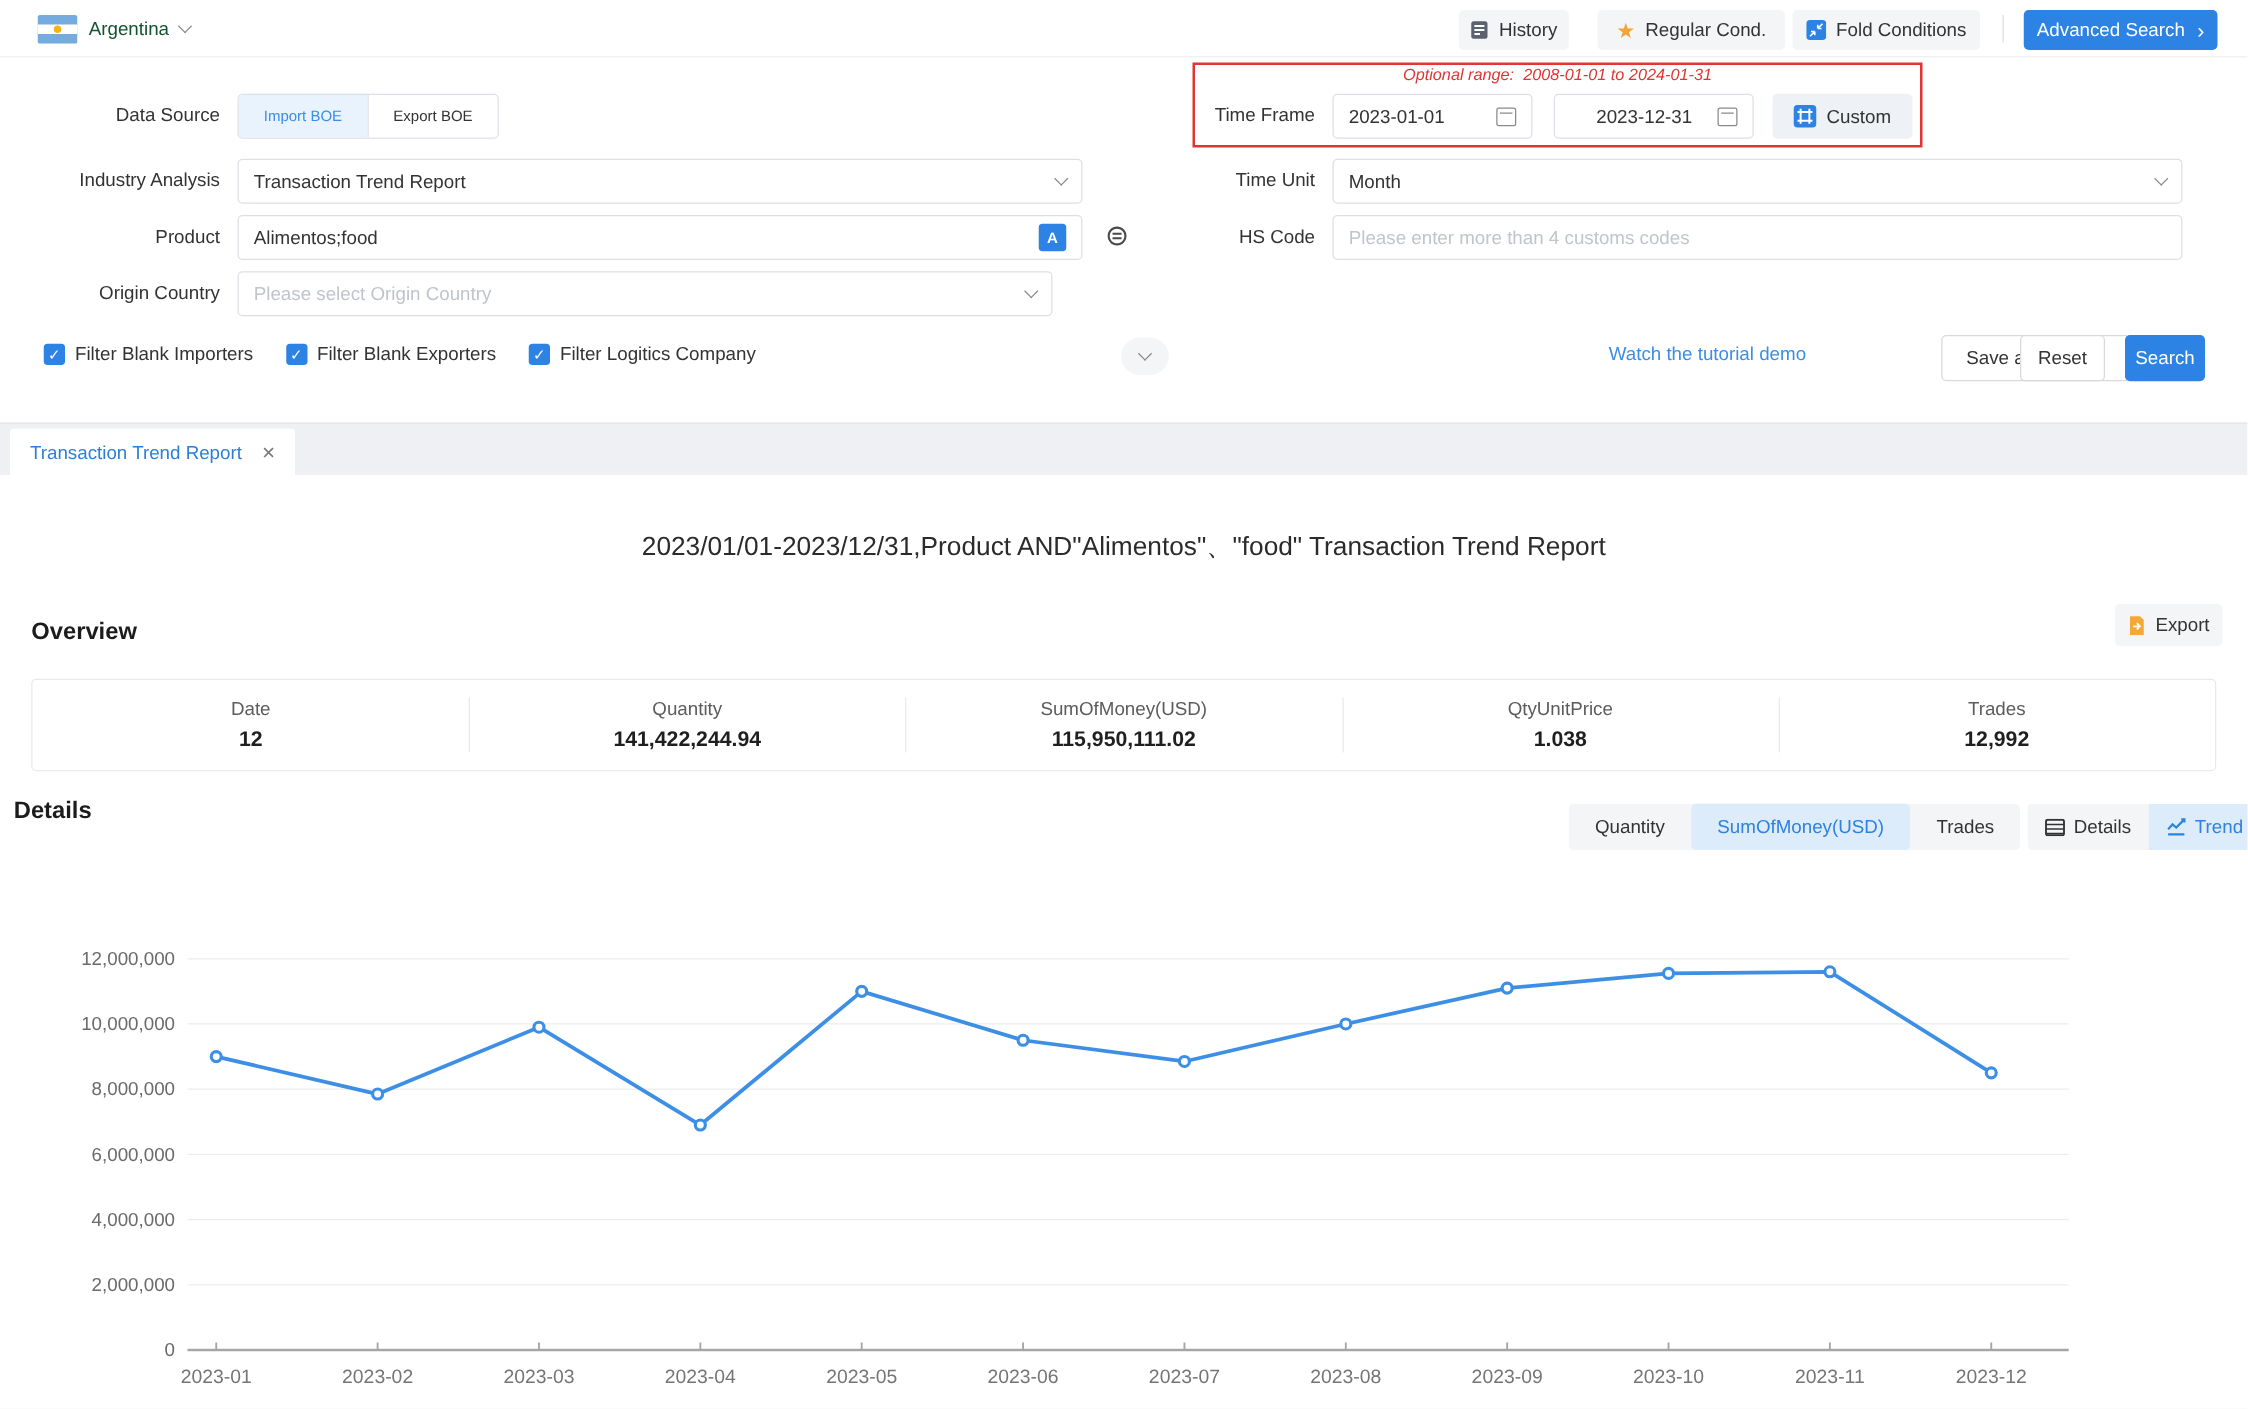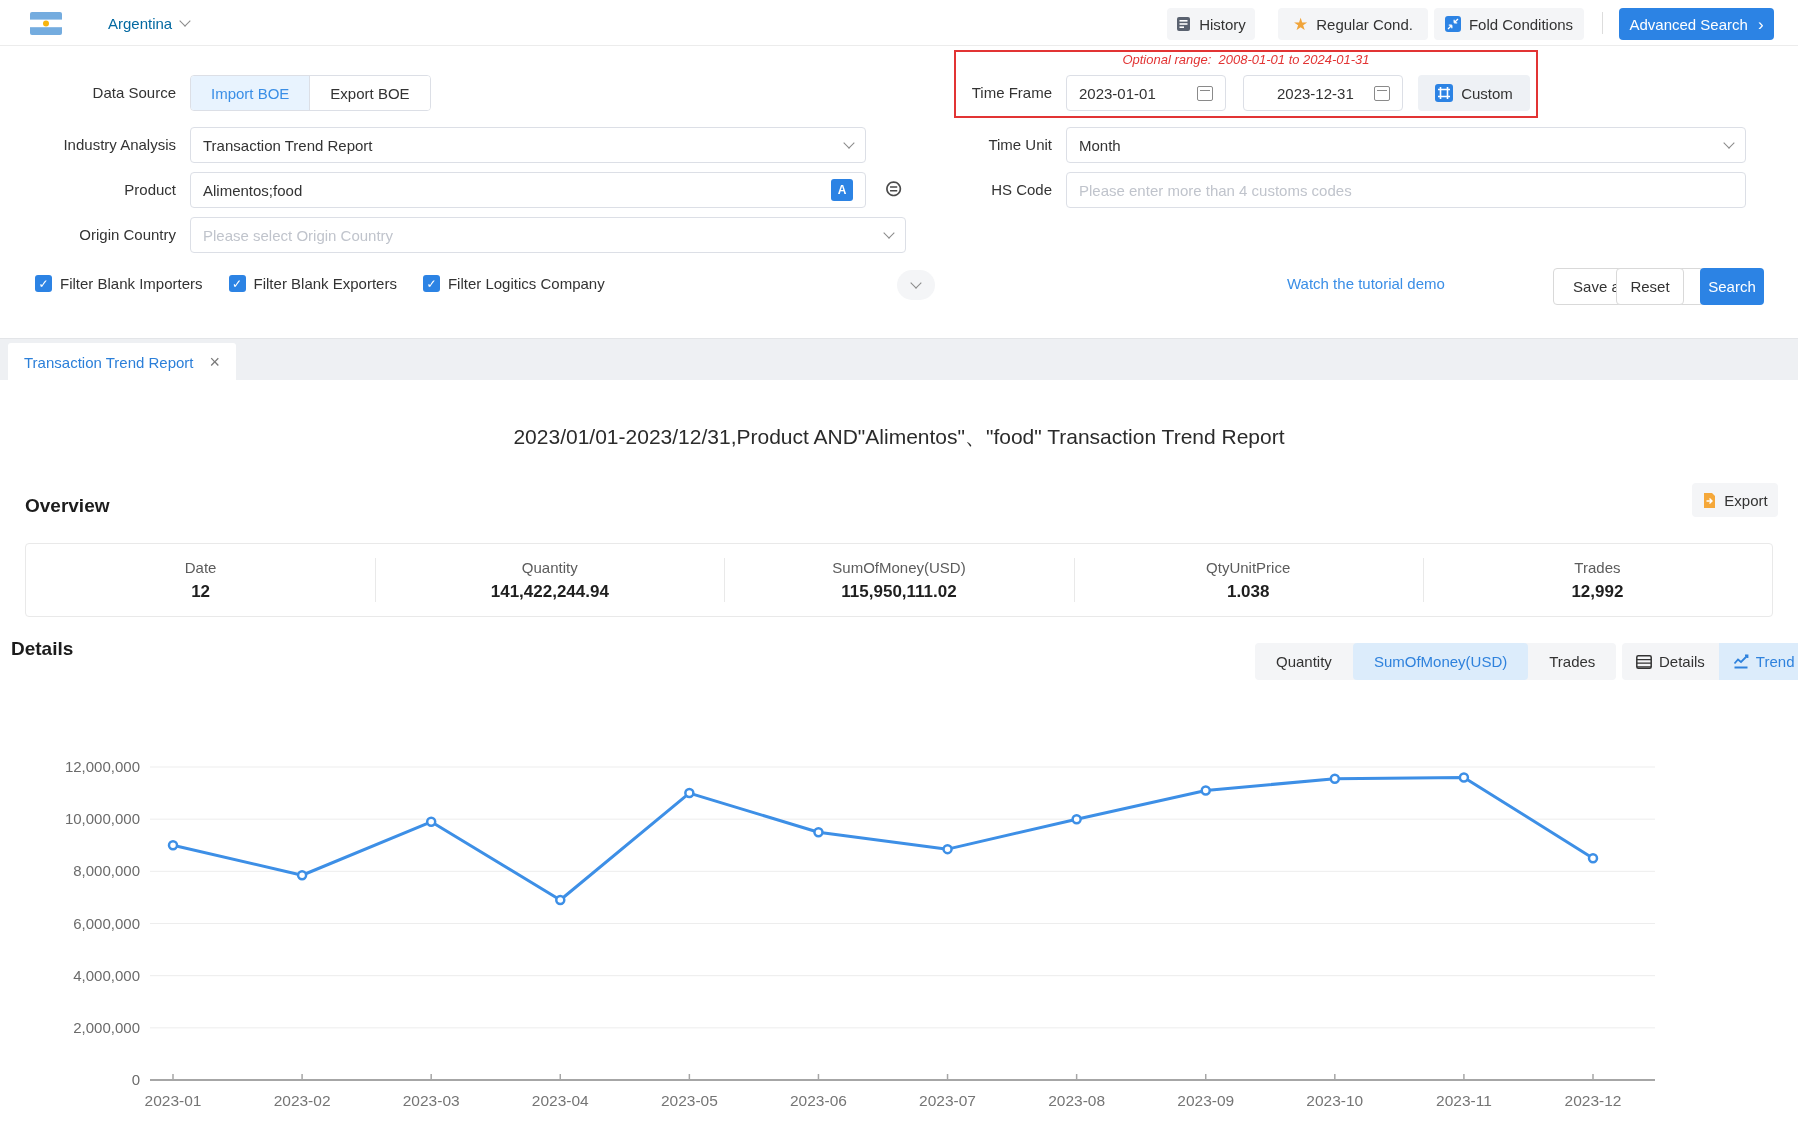--- a/index.html
+++ b/index.html
@@ -2,35 +2,35 @@
 <html><head>
 <meta charset="utf-8">
 <style>
   * { margin:0; padding:0; box-sizing:border-box; }
   html,body { width:1798px; height:1127px; background:#fff; font-family:"Liberation Sans",sans-serif; overflow:hidden; }
   .page { position:relative; width:1798px; height:1127px; border-bottom:1px solid #eee; }
 
   
   .topbar { position:absolute; top:0; left:0; width:1798px; height:46px; background:#fff; border-bottom:1px solid #ececec; }
   .country { position:absolute; left:30px; top:7px; display:flex; align-items:center; gap:9px; height:32px; cursor:pointer; }
-  .country-name { font-size:15px; color:#0369a1;margin-left:37px; }
+  .country-name { font-size:15px; color:#14532d; }
   .chev { width:8px; height:8px; border-right:1.6px solid #8a8a8a; border-bottom:1.6px solid #8a8a8a; transform:rotate(45deg); margin-top:-4px; }
   .tb-btn { position:absolute; top:8px; height:32px; display:flex; align-items:center; justify-content:center; gap:8px; background:#f4f5f7; border-radius:4px; font-size:15px; color:#333; cursor:pointer; }
   .vdiv { position:absolute; top:12px; left:1602px; width:1px; height:22px; background:#ddd; }
   .adv-btn { position:absolute; left:1619px; top:8px; width:155px; height:32px; background:#2c83e4; border-radius:4px; color:#fff; font-size:15px; display:flex; align-items:center; justify-content:center; gap:10px; cursor:pointer; }
   .adv-chev { font-size:17px; line-height:1; }
 
   
   .form { position:absolute; top:46px; left:0; width:1798px; height:292px; background:#fff; }
   .flabel { position:absolute; font-size:15px; color:#333; text-align:right; line-height:36px; }
   .ctl { position:absolute; height:36px; border:1px solid #dcdfe6; border-radius:4px; background:#fff; display:flex; align-items:center; padding:0 12px; font-size:15px; color:#333; cursor:pointer; }
   .ctl .chev { margin-left:auto; }
   .ph { color:#c0c4cc; }
   .seg-ds { position:absolute; left:190px; top:29px; height:36px; display:flex; border:1px solid #dcdfe6; border-radius:4px; overflow:hidden; }
-  .seg-ds .seg { display:flex; align-items:center; justify-content:center; font-size:15px; padding:4px 20px; cursor:pointer; background:#fff; color:#333; }
+  .seg-ds .seg { display:flex; align-items:center; justify-content:center; font-size:12px; padding:4px 20px; cursor:pointer; background:#fff; color:#333; }
   .seg-ds .seg.active { background:#e8f3fe; color:#3a8ee6; }
   .seg-ds .seg + .seg { border-left:1px solid #dcdfe6; }
 
   .redbox { position:absolute; left:954px; top:4px; width:584px; height:68px; border:2px solid #e23434; pointer-events:none; z-index:5; }
   .optrange { position:absolute; left:954px; top:6px; width:584px; text-align:center; font-size:13px; color:#e23434; z-index:6;font-style:italic; }
 
   .cal-ic { width:16px; height:15px; border:1.6px solid #8a8a8a; border-radius:2px; position:relative; margin-left:auto; }
   .cal-ic:before { content:""; position:absolute; left:2px; right:2px; top:3px; height:1.6px; background:#8a8a8a; }
   .custom-btn { position:absolute; left:1418px; top:29px; width:112px; height:36px; background:#eef1f5; border-radius:4px; display:flex; align-items:center; justify-content:center; gap:8px; font-size:15px; color:#333; cursor:pointer; }
   .blue-sq { width:18px; height:18px; background:#2c83e4; border-radius:3px; position:relative; }
@@ -138,21 +138,21 @@
     </div>
 
     <div class="flabel" style="left:0;top:126px;width:176px;">Product</div>
     <div class="ctl" style="left:190px;top:126px;width:676px;">
       <span>Alimentos;food</span>
       <span class="trans-ic">A</span>
     </div>
     <span class="circle-ic">⊜</span>
 
     <div class="flabel" style="left:0;top:171px;width:176px;">Origin Country</div>
-    <div class="ctl" style="left:190px;top:171px;width:716px;">
+    <div class="ctl" style="left:190px;top:171px;width:652px;">
       <span class="ph">Please select Origin Country</span>
       <span class="chev"></span>
     </div>
 
     <div class="redbox"></div>
     <div class="optrange">Optional range:&nbsp; 2008-01-01 to 2024-01-31</div>
 
     <div class="flabel" style="left:900px;top:29px;width:152px;">Time Frame</div>
     <div class="ctl" style="left:1066px;top:29px;width:160px;">
       <span>2023-01-01</span>

